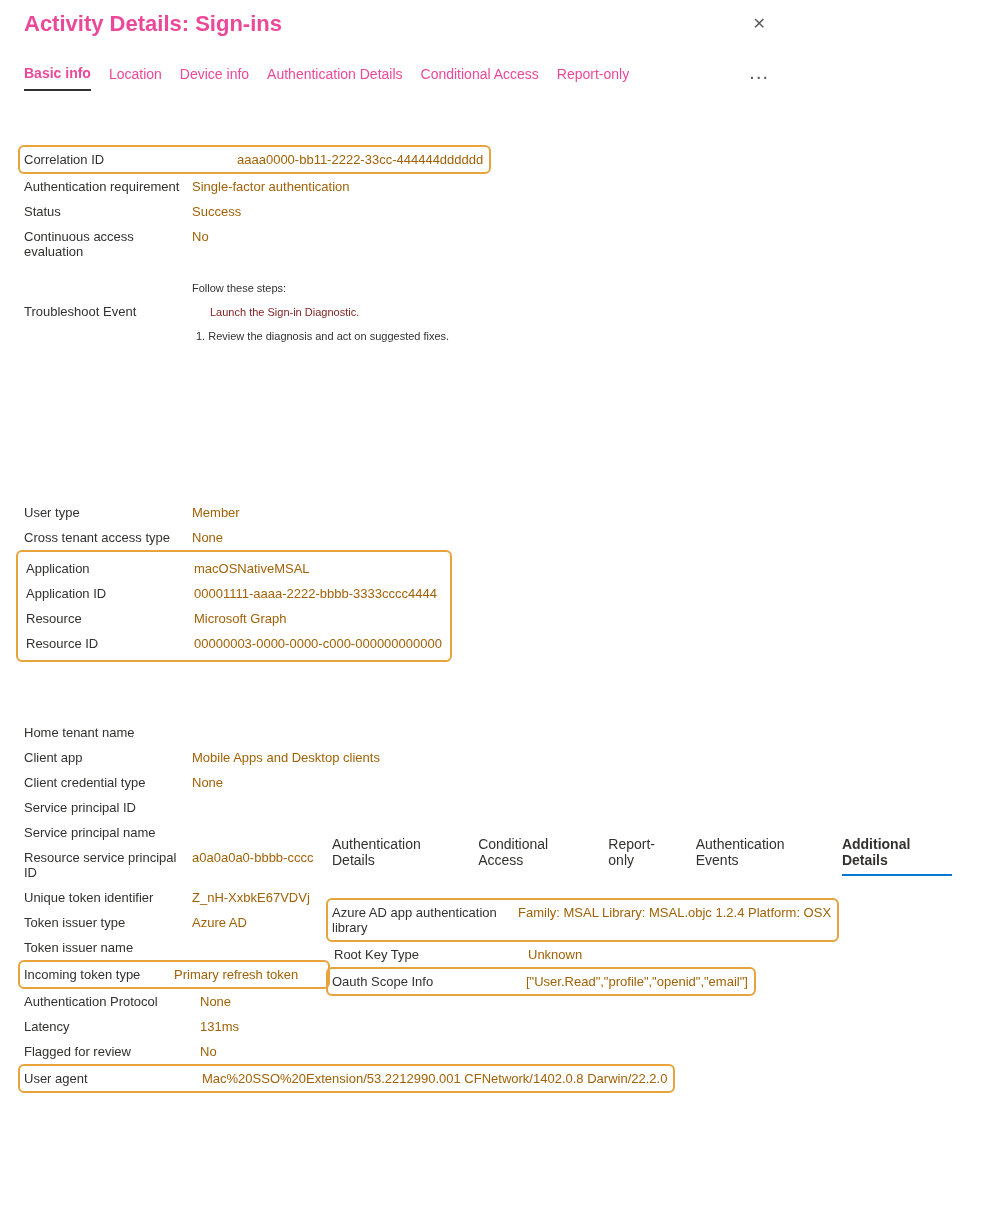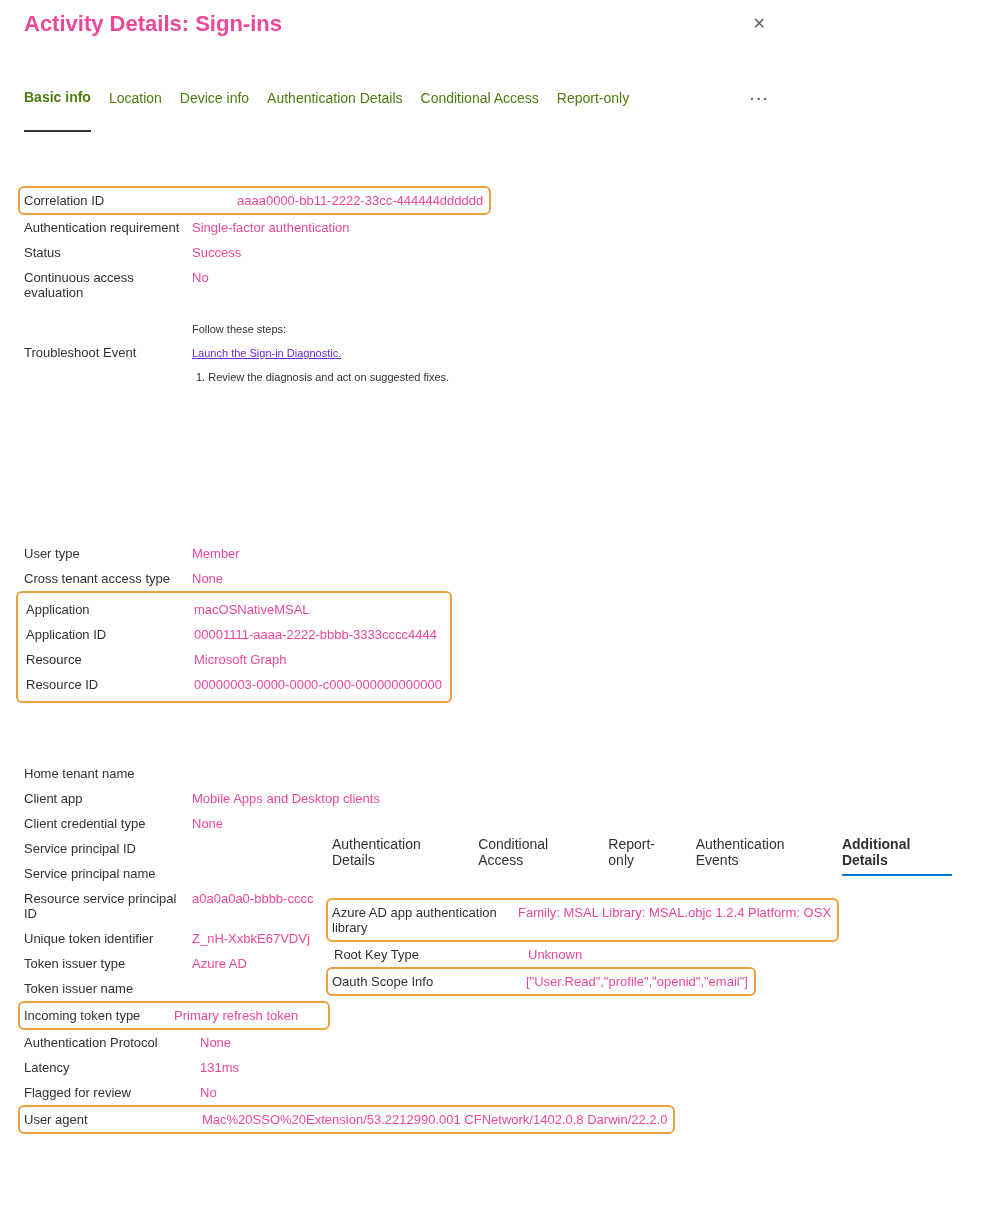--- a/index.html
+++ b/index.html
@@ -33,24 +33,23 @@
     margin-right: 200px;
   }
   .tabs {
     display: flex;
     align-items: center;
     padding: 24px 24px 0 24px;
     gap: 18px;
     font-size: 14px;
   }
   .tab {
-    padding-bottom: 25px;
+    padding-bottom: 8px;
     cursor: pointer;
-    color: #4d7c0f;
-    margin-top: 24px;
+    color: #ec4899;
   }
   .tab.active {
     font-weight: 600;
     border-bottom: 2px solid #323130;
   }
   .more-btn {
     margin-left: auto;
     margin-right: 200px;
     cursor: pointer;
     letter-spacing: 2px;
@@ -64,21 +63,21 @@
     display: flex;
     align-items: baseline;
     padding: 5px 0;
   }
   .kv-label {
     color: #323130;
     font-size: 13px;
     flex: 0 0 auto;
   }
   .kv-value {
-    color: #ec4899;
+    color: #a16207;
     font-size: 13px;
   }
   
   .s1 .kv-label { width: 168px; }
   
   .s3 .kv-label { width: 168px; }
   
   .s4 .kv-label { width: 168px; }
   
   .s5 .kv-label { width: 176px; }
@@ -100,21 +99,21 @@
     width: fit-content;
   }
   .highlight-block .kv-row { padding: 5px 2px; }
   .troubleshoot {
     display: flex;
     padding: 18px 24px 0 24px;
   }
   .troubleshoot .kv-label { width: 168px; padding-top: 22px;}
   .troubleshoot-steps { font-size: 11px; }
   .troubleshoot-steps .intro { margin-bottom: 12px; }
-  .link { color: #6d28d9; cursor: pointer;  text-decoration: underline;}
+  .link { color: #7f1d1d; cursor: pointer; margin-left: 18px;}
   .step-item { margin-top: 12px; margin-left:4px;}
   .spacer-130 { height: 134px; }
   .spacer-60 { height: 40px; }
 
   
   .sec-tabs-wrap {
     position: absolute;
     left: 332px;
     top: 836px;
     width: 620px;

